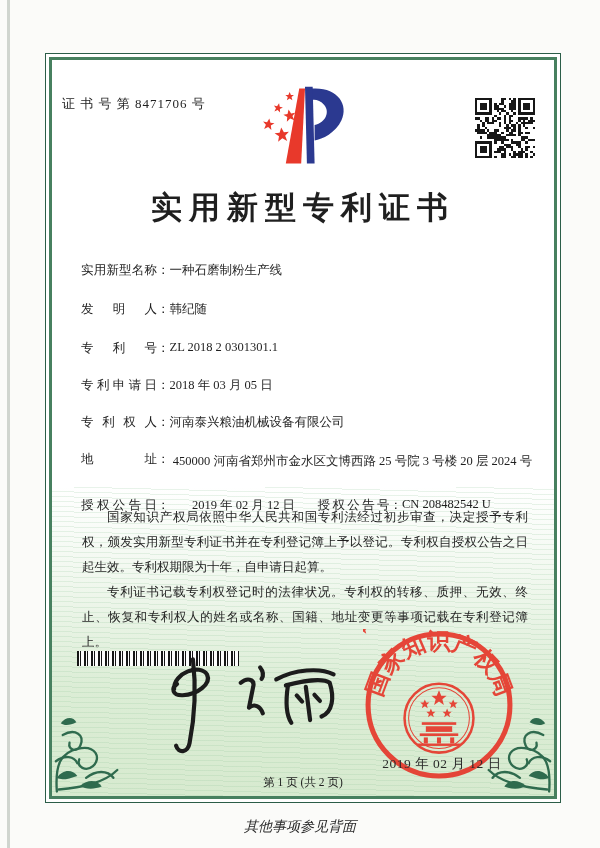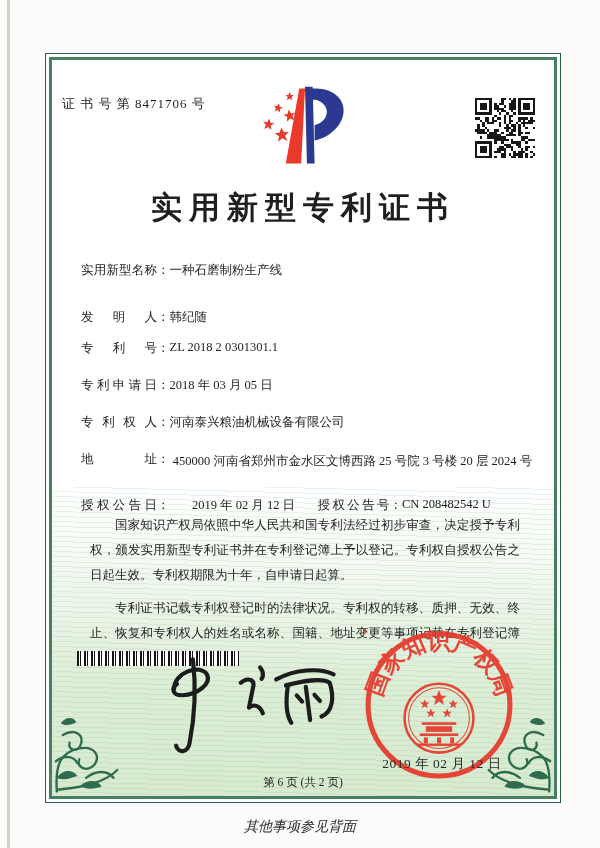--- a/index.html
+++ b/index.html
@@ -26,21 +26,21 @@
 
   .row{position:absolute;left:36px;width:450px;font-size:12.5px;z-index:2;white-space:nowrap;}
   .lbl{display:inline-block;width:76px;text-align:justify;text-align-last:justify;vertical-align:top;}
   .lbl2{display:inline-block;width:72px;text-align:justify;text-align-last:justify;vertical-align:top;font-family:Liberation Mono, monospace;}
   .colon{display:inline-block;vertical-align:top;}
   .val{display:inline-block;vertical-align:top;white-space:normal;text-align:center;}
   .val.addr{width:366px;line-height:20px;}
   .val.w150{width:148px;}
 
   .paras{position:absolute;left:37px;top:452px;width:446px;font-size:12.5px;line-height:25px;text-align:justify;z-index:2;}
-  .paras p{margin:8px;text-indent:2em;}
+  .paras p{margin:0;text-indent:2em;}
 
   .barcode{position:absolute;left:32px;top:598px;width:162px;height:15px;z-index:2;
     background:repeating-linear-gradient(90deg,#161616 0 2px,#fdfdfd 2px 3px,#161616 3px 4px,#fdfdfd 4px 7px,#161616 7px 9px,#fdfdfd 9px 10px,#161616 10px 11px,#fdfdfd 11px 14px);}
 
   .commissioner{position:absolute;left:38px;top:636px;font-size:14.5px;line-height:27px;z-index:2;}
   .signature{position:absolute;left:100px;top:596px;width:210px;height:115px;z-index:3;}
 
   .seal{position:absolute;left:318px;top:576px;width:152px;height:152px;z-index:3;opacity:.92;}
   .seal-date{position:absolute;left:302px;top:702px;width:190px;text-align:center;font-size:13.5px;letter-spacing:.5px;color:#2a2a2a;z-index:4;}
 
@@ -304,21 +304,21 @@
             <rect x="2" y="20" width="3" height="3"></rect>
           </g>
         </svg>
     </div>
 
     <div class="title">实用新型专利证书</div>
 
     <div class="row" style="top:209px">
       <span class="lbl">实用新型名称</span><span class="colon">：</span><span class="val">一种石磨制粉生产线</span>
     </div>
-    <div class="row" style="top:256px">
+    <div class="row" style="top:248px">
       <span class="lbl">发明人</span><span class="colon">：</span><span class="val">韩纪随</span>
     </div>
     <div class="row" style="top:287px">
       <span class="lbl">专利号</span><span class="colon">：</span><span class="val">ZL 2018 2 0301301.1</span>
     </div>
     <div class="row" style="top:324px">
       <span class="lbl">专利申请日</span><span class="colon">：</span><span class="val">2018 年 03 月 05 日</span>
     </div>
     <div class="row" style="top:361px">
       <span class="lbl">专利权人</span><span class="colon">：</span><span class="val">河南泰兴粮油机械设备有限公司</span>
@@ -378,21 +378,21 @@
             <rect x="-2" y="19" width="4" height="6"></rect>
             <rect x="11" y="19" width="4" height="6"></rect>
             <rect x="-21" y="25" width="42" height="2.4"></rect>
           </g>
           <polygon id="sealStar" points="0,-5 1.5,-1.5 5,-1.5 2.2,0.9 3.2,4.6 0,2.4 -3.2,4.6 -2.2,0.9 -5,-1.5 -1.5,-1.5"></polygon>
         </g>
       </svg>
     </div>
     <div class="seal-date">2019 年 02 月 12 日</div>
 
-    <div class="page-info">第 6 页 (共 2 页)</div>
+    <div class="page-info">第 1 页 (共 2 页)</div>
 
     <div class="flourish bl">
       <svg viewBox="0 0 80 130" width="78" height="128">
         <g fill="none" stroke="#2f6b4e" stroke-width="2.4" stroke-linecap="round">
           <path d="M6 126 C4 98 10 86 28 82 C46 78 52 92 43 100 C36 106 26 101 29 93"></path>
           <path d="M8 124 C30 122 54 118 68 104"></path>
           <path d="M12 68 C25 61 35 68 30 79 C27 86 17 84 19 76"></path>
           <path d="M5 95 C14 88 24 90 27 97"></path>
           <path d="M36 112 C46 104 58 104 64 112"></path>
         </g>

